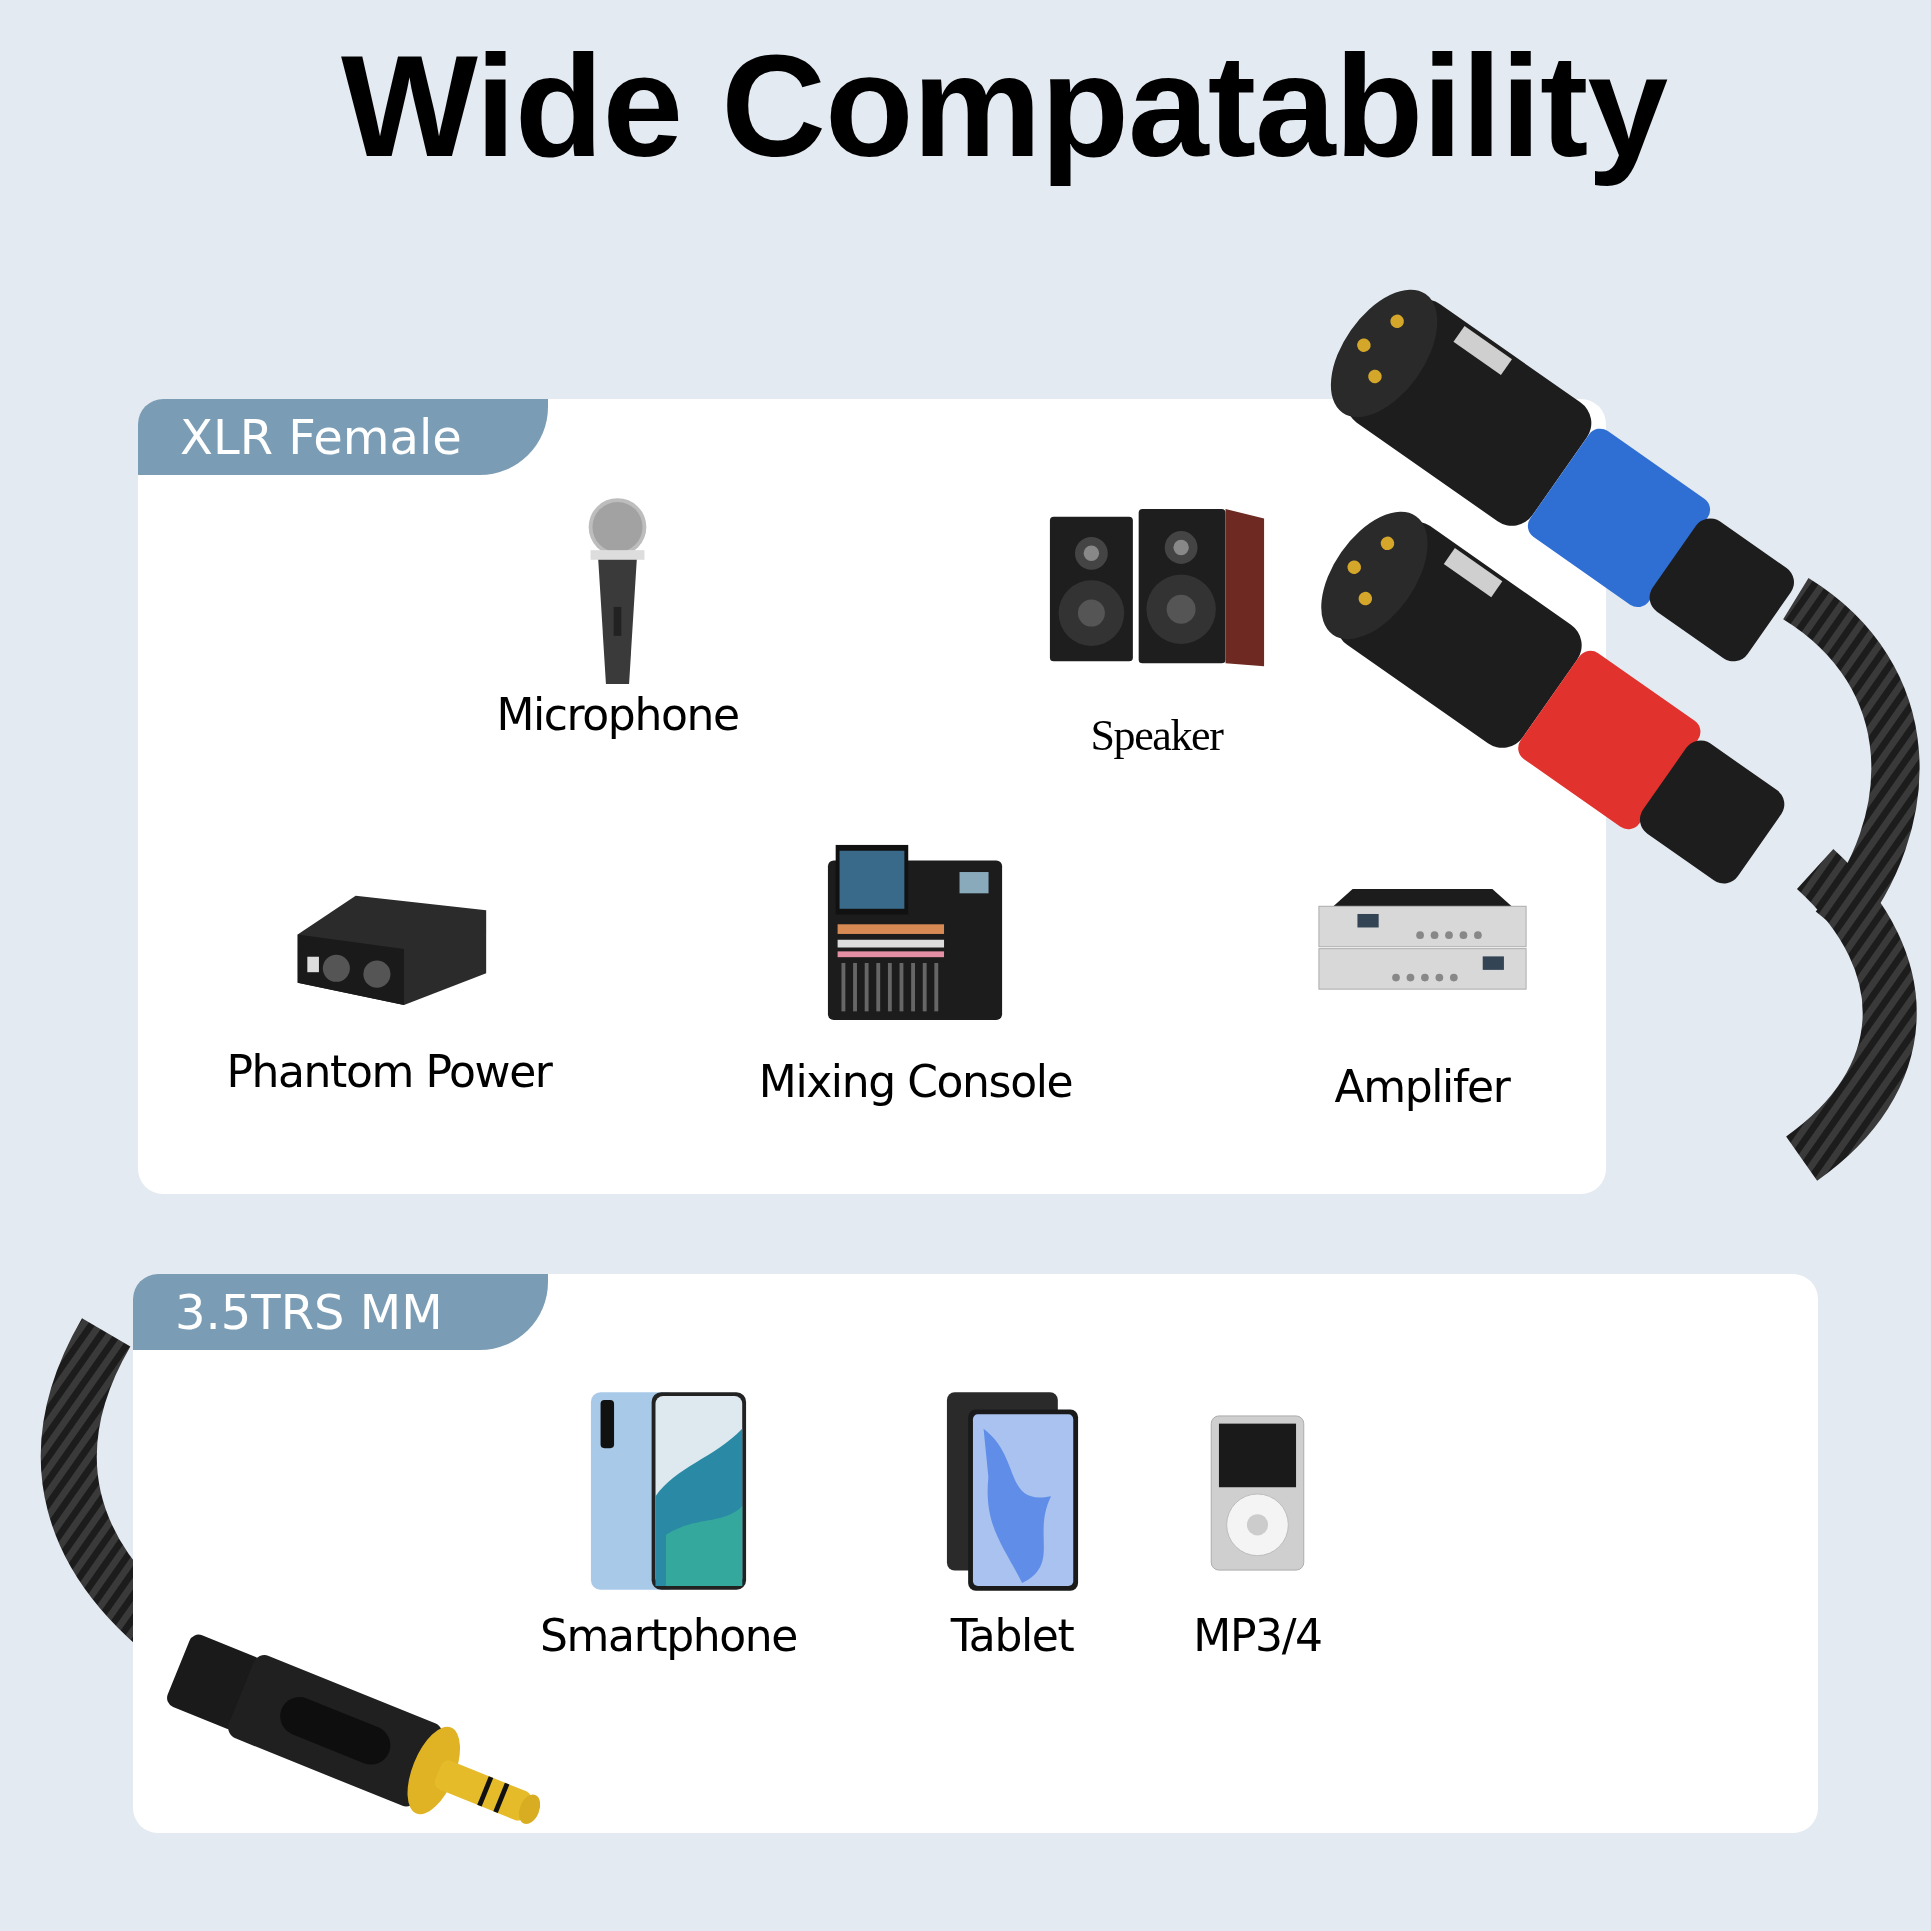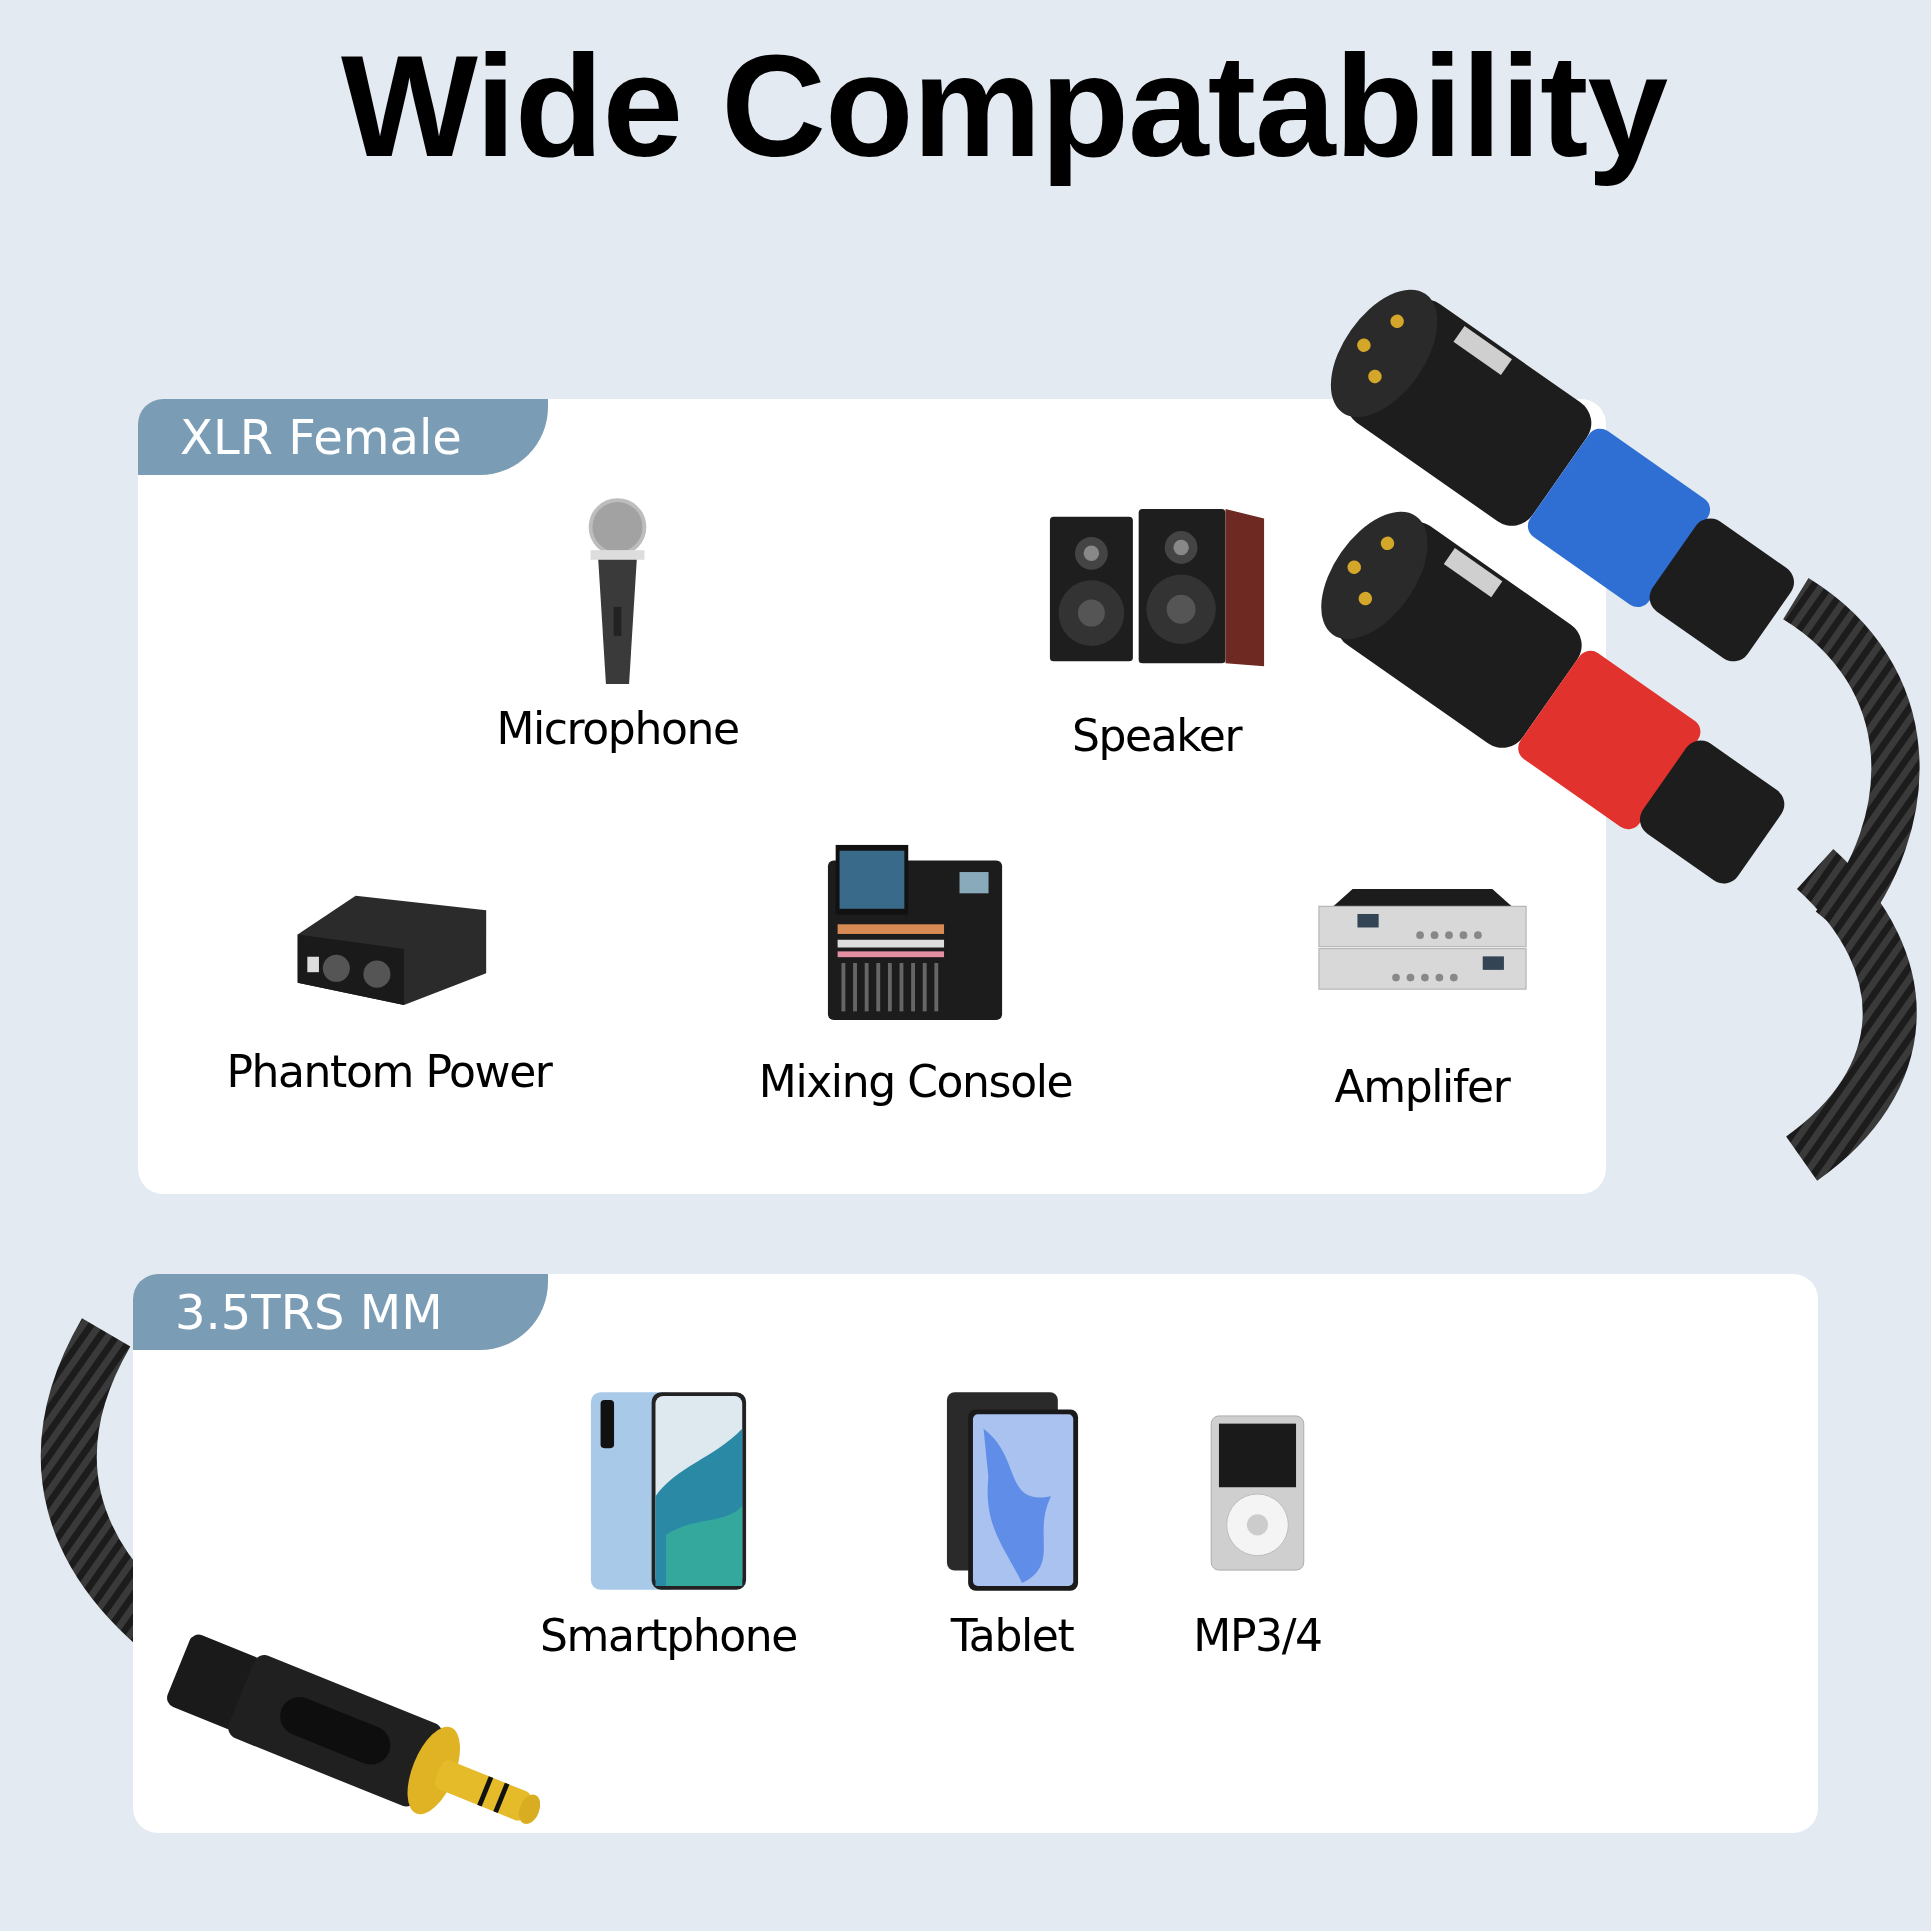--- a/index.html
+++ b/index.html
@@ -37,38 +37,38 @@
   <div class="tab tab1">XLR Female</div>
 
   <div class="item" style="left:354px;top:97px;width:251px;">
     <svg class="icon" width="77" height="193" viewBox="0 0 80 200">
       <ellipse cx="40" cy="32" rx="30" ry="30" fill="#bdbdbd"></ellipse>
       <ellipse cx="40" cy="32" rx="26" ry="26" fill="#888" opacity=".5"></ellipse>
       <rect x="12" y="56" width="56" height="10" fill="#ddd"></rect>
       <path d="M20 66 L60 66 L52 195 L28 195 Z" fill="#3a3a3a"></path>
       <rect x="36" y="115" width="8" height="30" fill="#222"></rect>
     </svg>
-    <div class="label" style="margin-top:14px;">Microphone</div>
+    <div class="label" style="margin-top:0;">Microphone</div>
   </div>
 
   <div class="item" style="left:898px;top:108px;width:241px;">
     <svg class="icon" width="222" height="164" viewBox="0 0 230 170">
       <rect x="4" y="10" width="86" height="150" rx="4" fill="#1e1e1e"></rect>
       <circle cx="47" cy="48" r="17" fill="#444"></circle>
         <circle cx="47" cy="48" r="8" fill="#888"></circle>
       <circle cx="47" cy="110" r="34" fill="#333"></circle>
         <circle cx="47" cy="110" r="14" fill="#555"></circle>
       <rect x="96" y="2" width="90" height="160" rx="4" fill="#1e1e1e"></rect>
       <path d="M186 2 L226 12 L226 165 L186 162 Z" fill="#6e2a22"></path>
       <circle cx="140" cy="42" r="17" fill="#444"></circle>
         <circle cx="140" cy="42" r="8" fill="#888"></circle>
       <circle cx="140" cy="106" r="36" fill="#333"></circle>
         <circle cx="140" cy="106" r="15" fill="#555"></circle>
     </svg>
-    <div class="label" style="margin-top:39px;">Speaker</div>
+    <div class="label" style="margin-top:39px;font-family:Liberation Serif, serif;">Speaker</div>
   </div>
 
   <div class="item" style="left:87px;top:492px;width:328px;">
     <svg class="icon" width="203" height="116" viewBox="0 0 210 120">
       <path d="M10 45 L70 5 L205 20 L205 85 L120 118 L10 95 Z" fill="#2b2b2b"></path>
       <path d="M10 45 L120 60 L120 118 L10 95 Z" fill="#1a1a1a"></path>
       <circle cx="50" cy="80" r="14" fill="#555"></circle>
         <circle cx="92" cy="86" r="14" fill="#555"></circle>
       <rect x="20" y="68" width="12" height="16" fill="#ddd"></rect>
     </svg>

